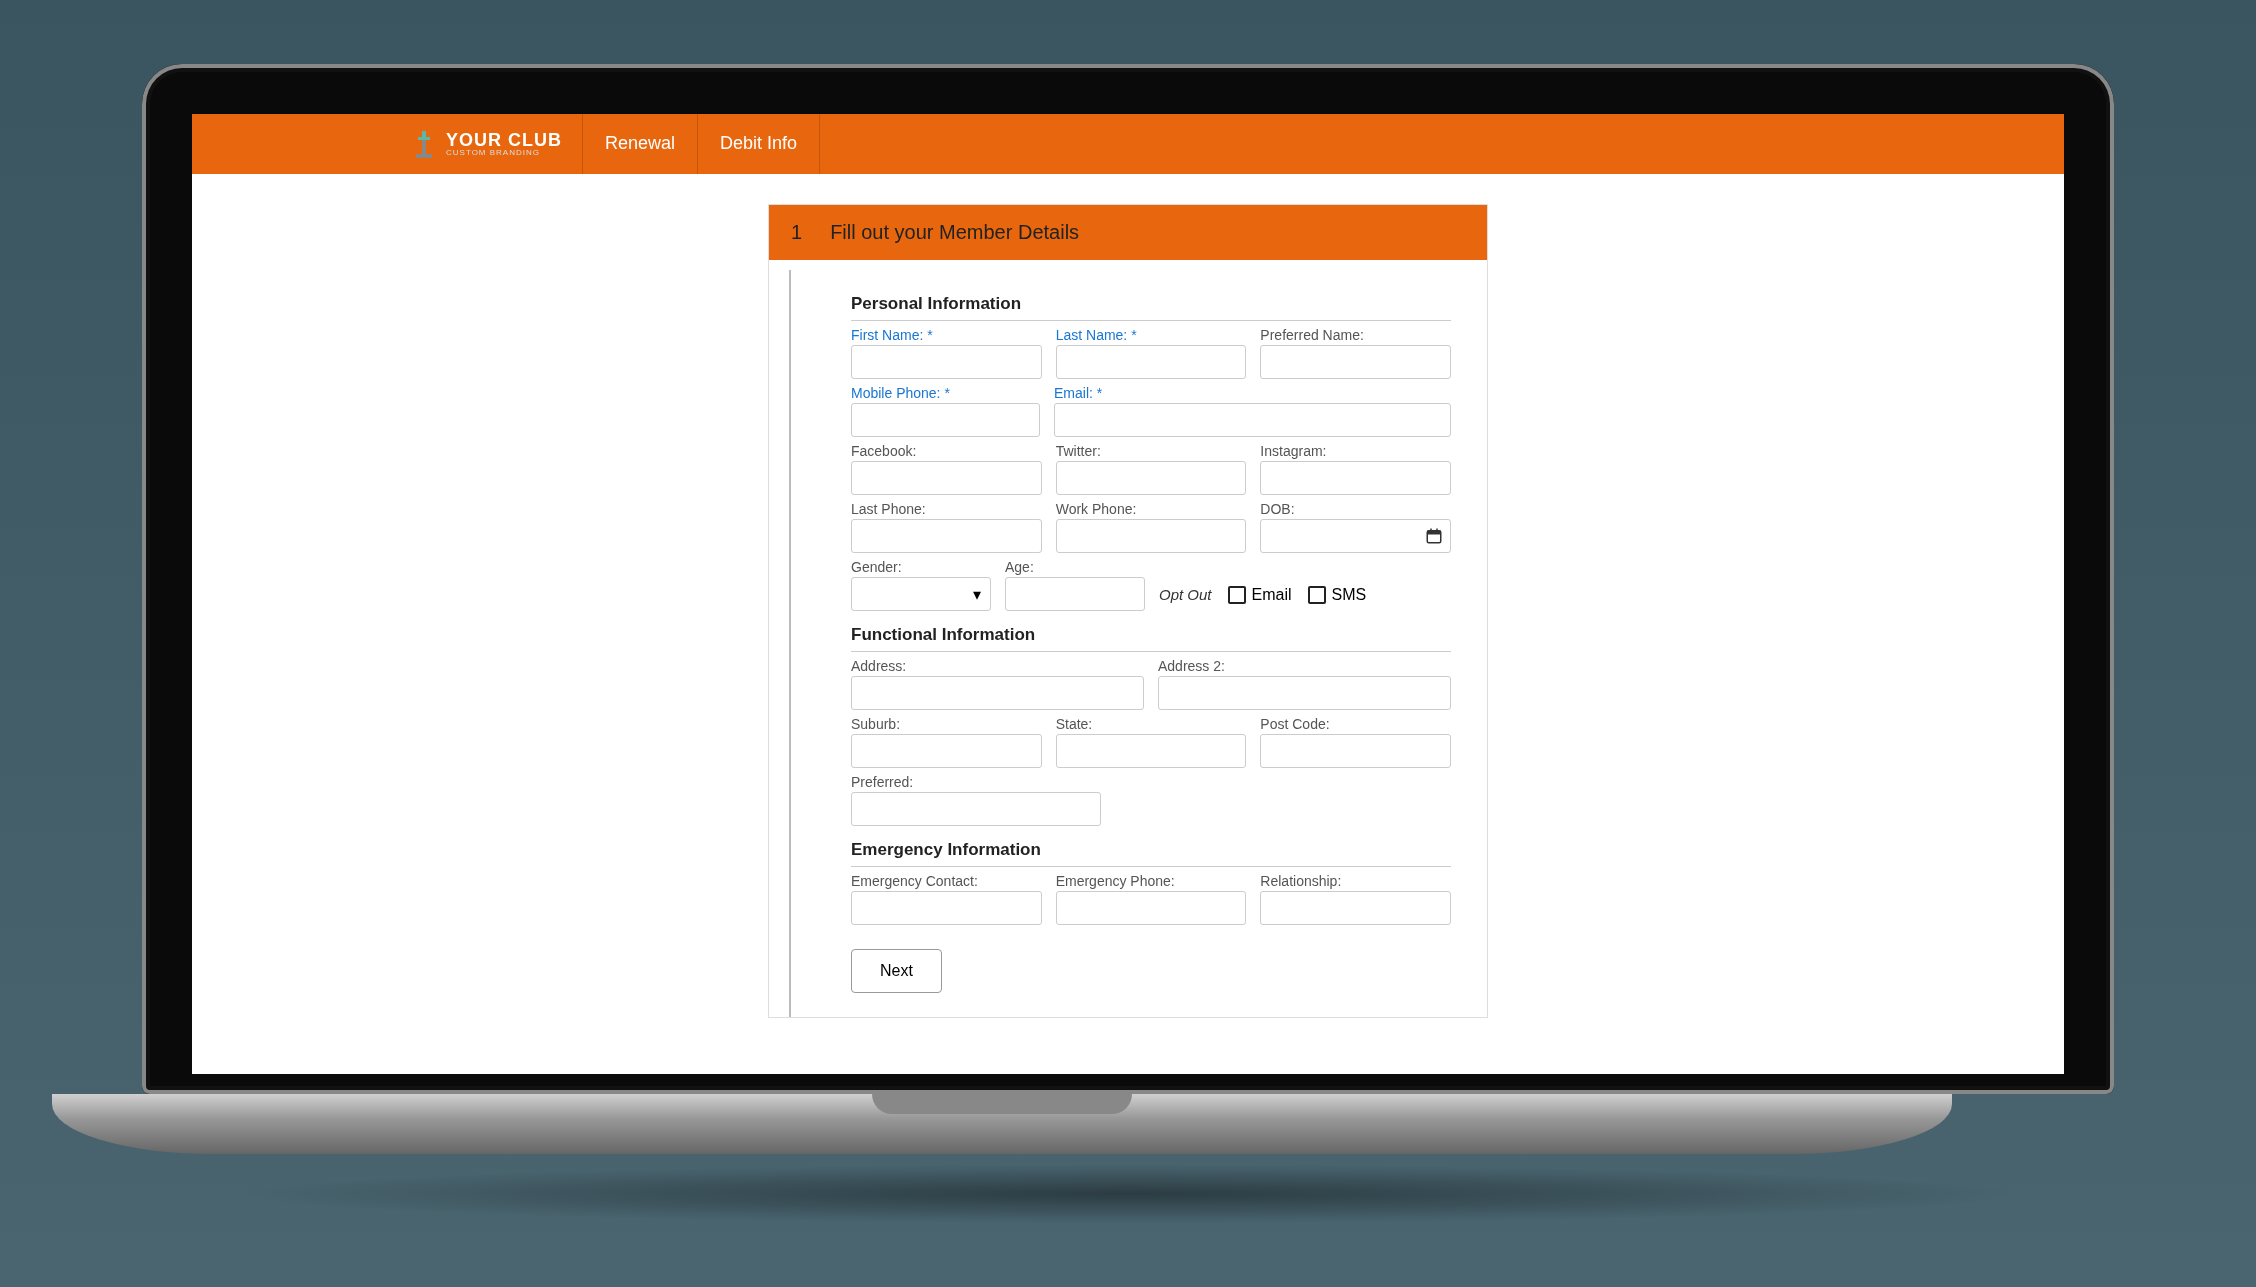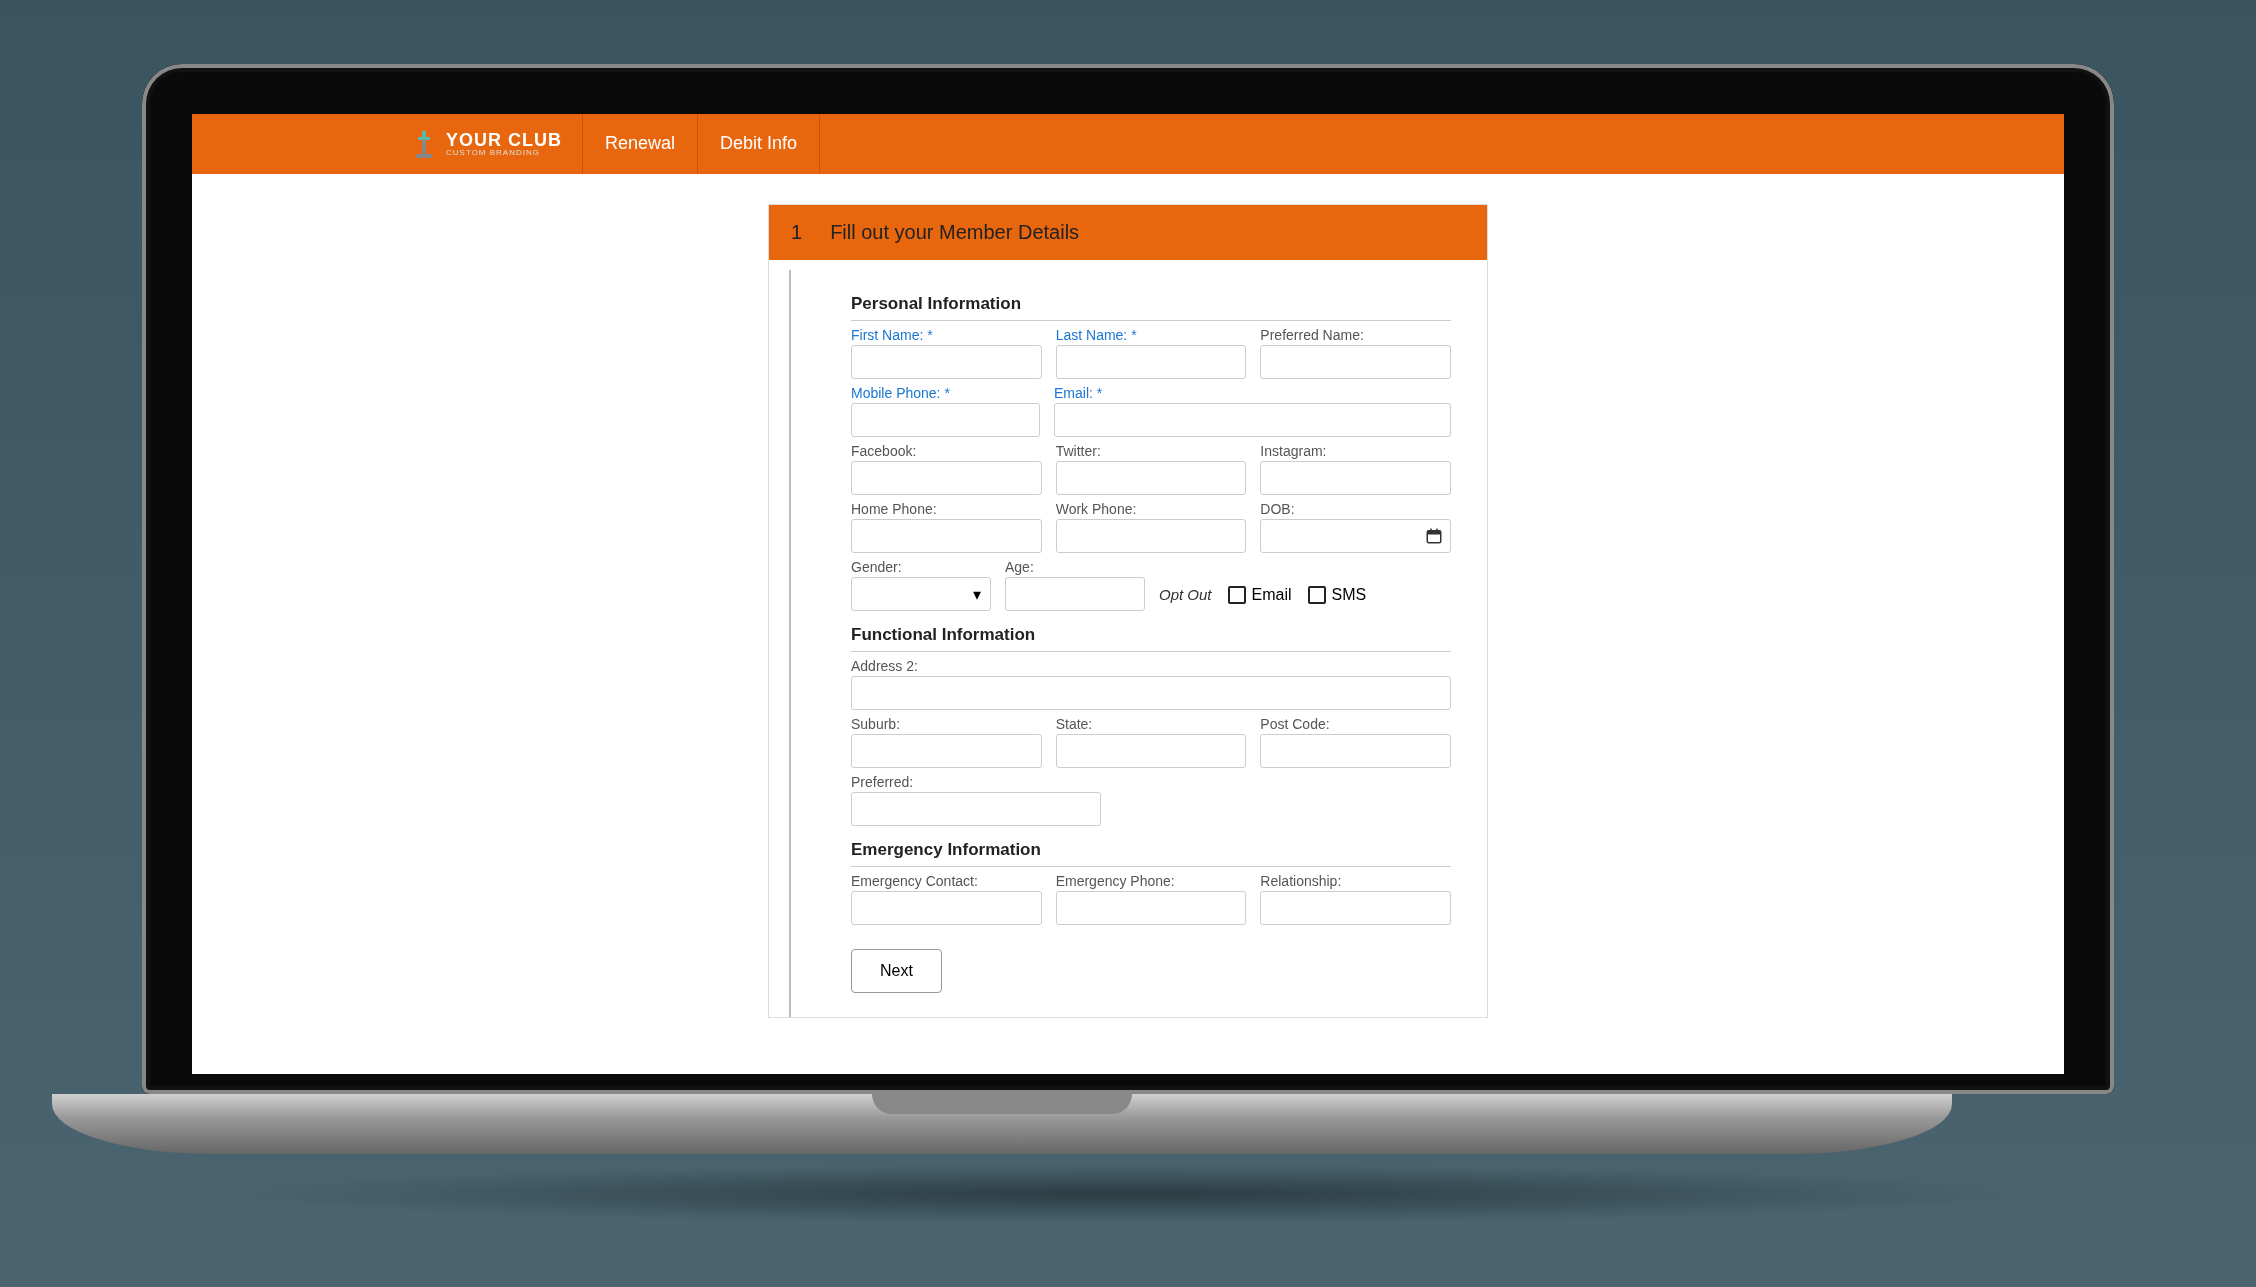--- a/index.html
+++ b/index.html
@@ -305,21 +305,21 @@
                 <input class="field-input" style="">
               </div>
               <div class="field">
                 <span class="field-label">Instagram:</span>
                 <input class="field-input" style="">
               </div>
             </div>
 
             <div class="row">
               <div class="field">
-                <span class="field-label">Home Phone:</span>
+                <span class="field-label">Last Phone:</span>
                 <input class="field-input" style="">
               </div>
               <div class="field">
                 <span class="field-label">Work Phone:</span>
                 <input class="field-input" style="">
               </div>
               <div class="field">
                 <span class="field-label">DOB:</span>
                 <div class="input-wrap">
                   <input class="field-input with-icon" style="">
@@ -358,20 +358,24 @@
                   <span>SMS</span>
                 </label>
               </div>
             </div>
 
             <div class="section-title">Functional Information</div>
             <div class="divider"></div>
 
             <div class="row">
               <div class="field">
+                <span class="field-label">Address:</span>
+                <input class="field-input" style="">
+              </div>
+              <div class="field">
                 <span class="field-label">Address 2:</span>
                 <input class="field-input" style="">
               </div>
             </div>
 
             <div class="row">
               <div class="field">
                 <span class="field-label">Suburb:</span>
                 <input class="field-input" style="">
               </div>

